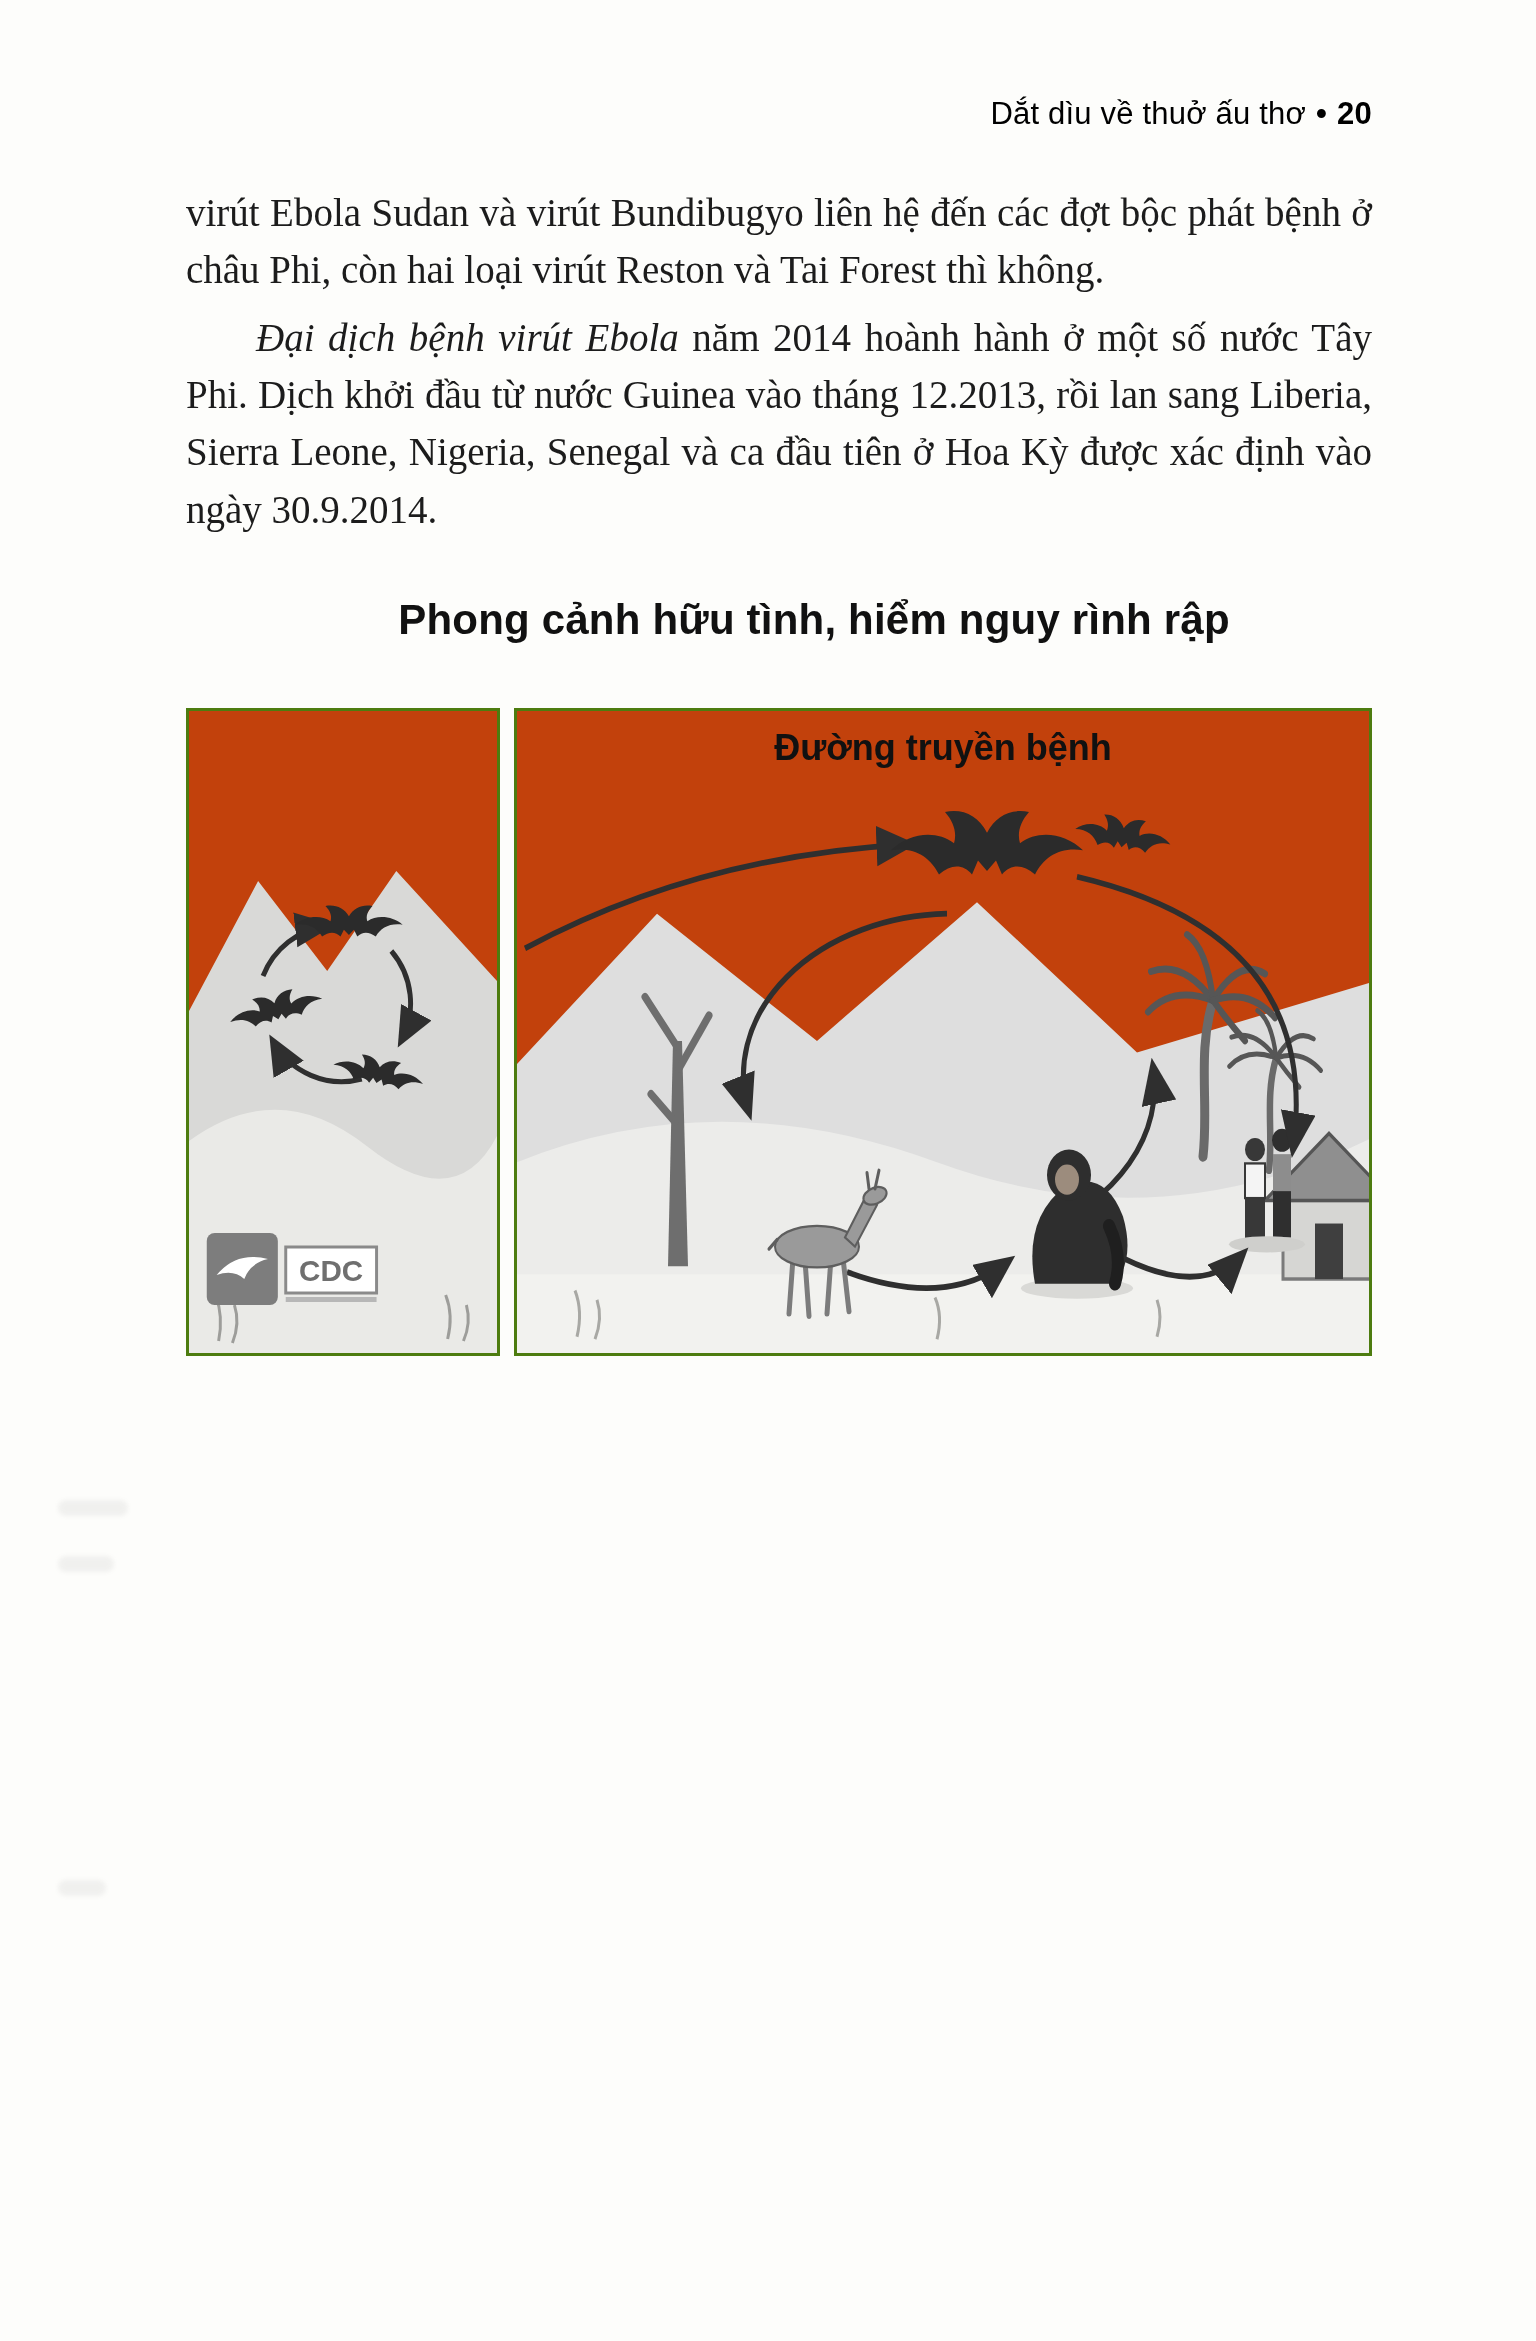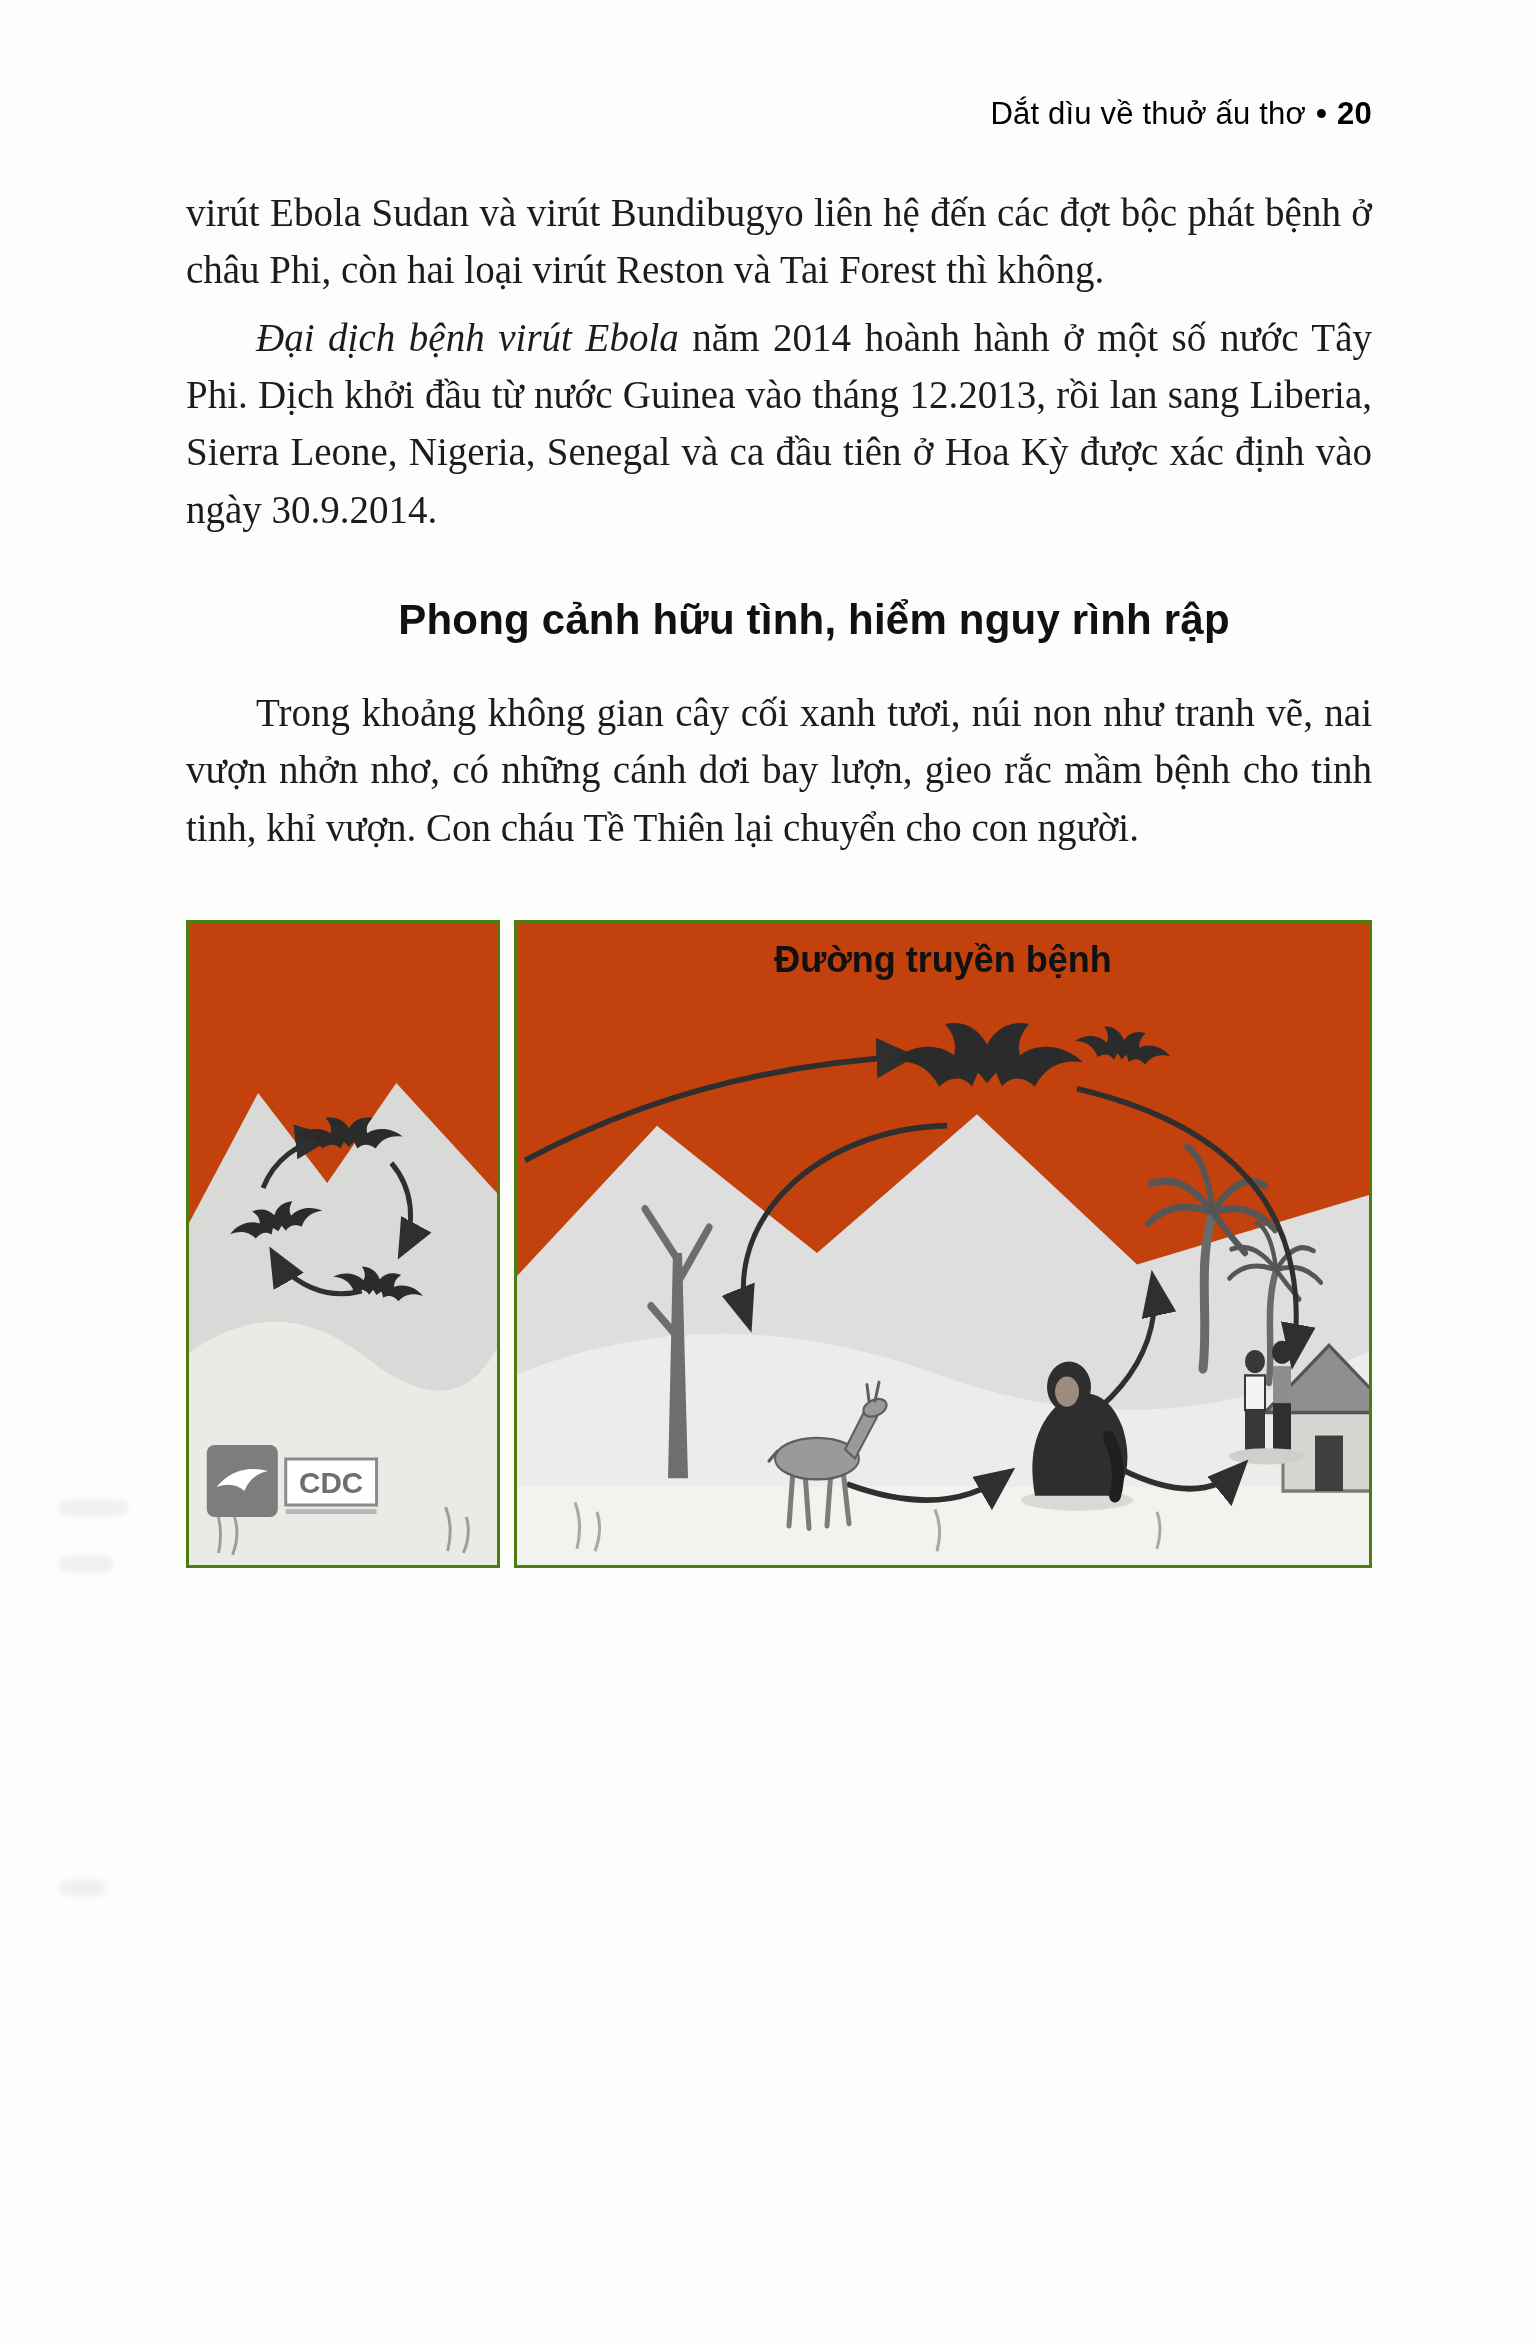--- a/index.html
+++ b/index.html
@@ -99,23 +99,20 @@
     <p class="body-par">
       <span>virút Ebola Sudan và virút Bundibugyo liên hệ đến các đợt bộc phát bệnh ở châu Phi, còn hai loại virút Reston và Tai Forest thì không.</span>
     </p>
 
     <p class="body-par indent">
       <span class="lead-italic">Đại dịch bệnh virút Ebola</span><span> năm 2014 hoành hành ở một số nước Tây Phi. Dịch khởi đầu từ nước Guinea vào tháng 12.2013, rồi lan sang Liberia, Sierra Leone, Nigeria, Senegal và ca đầu tiên ở Hoa Kỳ được xác định vào ngày 30.9.2014.</span>
     </p>
 
     <h2 class="section-heading">Phong cảnh hữu tình, hiểm nguy rình rập</h2>
 
-    <p class="body-par indent">
-      <span>Trong khoảng không gian cây cối xanh tươi, núi non như tranh vẽ, nai vượn nhởn nhơ, có những cánh dơi bay lượn, gieo rắc mầm bệnh cho tinh tinh, khỉ vượn. Con cháu Tề Thiên lại chuyển cho con người.</span>
-    </p>
 
     <div class="figure">
 
       <div class="panel panel-left">
         <svg viewBox="0 0 312 642" preserveAspectRatio="none">
           <defs>
             <path id="batShape" fill="#2b2b2b" d="M0,-4 C-3,-9 -8,-11 -14,-10 C-11,-7 -10,-4 -11,-1 C-17,-5 -26,-4 -32,1 C-24,0 -19,3 -16,8 C-12,5 -8,5 -5,8 L-3,4 L0,7 L3,4 L5,8 C8,5 12,5 16,8 C19,3 24,0 32,1 C26,-4 17,-5 11,-1 C10,-4 11,-7 14,-10 C8,-11 3,-9 0,-4 Z"></path>
             <marker id="ah" markerWidth="9" markerHeight="9" refX="6.5" refY="3.5" orient="auto">
               <path d="M0,0 L8,3.5 L0,7 Z" fill="#2f2f2f"></path>
             </marker>

